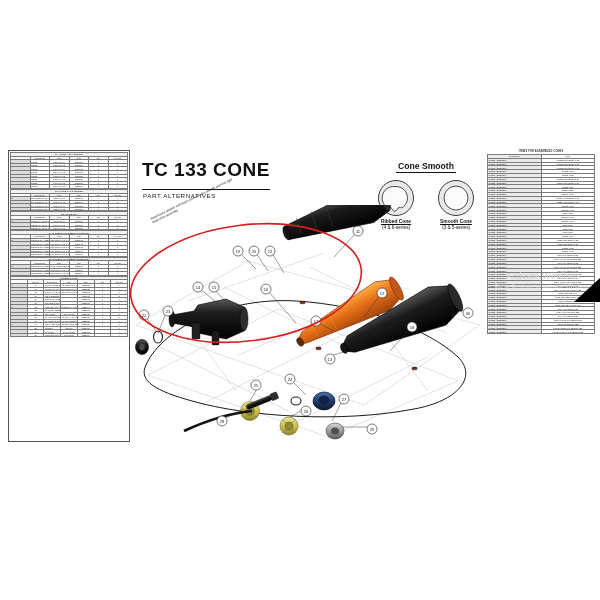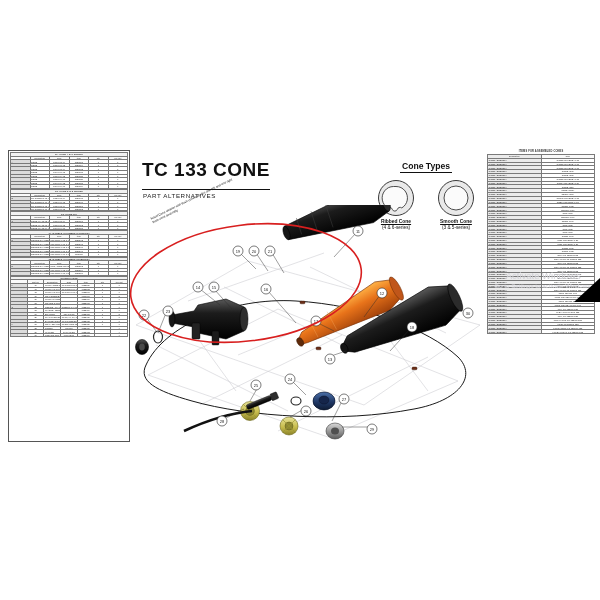--- a/index.html
+++ b/index.html
@@ -638,21 +638,21 @@
               </tr>
             </tbody>
           </table>
         </div>
     </div>
 
     <div id="doc-title">TC 133 CONE</div>
     <div id="doc-subtitle">PART ALTERNATIVES</div>
 
     <div id="cone-types">
-      <div id="cone-types-title">Cone Types</div>
+      <div id="cone-types-title">Cone Smooth</div>
       <div class="cone-row">
 
         <div class="cone-item">
           <div class="cone-glyph">
             <svg width="38" height="38" viewBox="0 0 38 38">
               <circle cx="19" cy="19" r="17.5" fill="#e9e9e9" stroke="#3a3a3a" stroke-width="1"></circle>
               <path d="M19 7.5
                        a11.5 11.5 0 0 1 9.0 4.4
                        a11.5 11.5 0 0 1 -3.2 17.0
                        a3.0 3.0 0 0 0 -4.6 1.6

